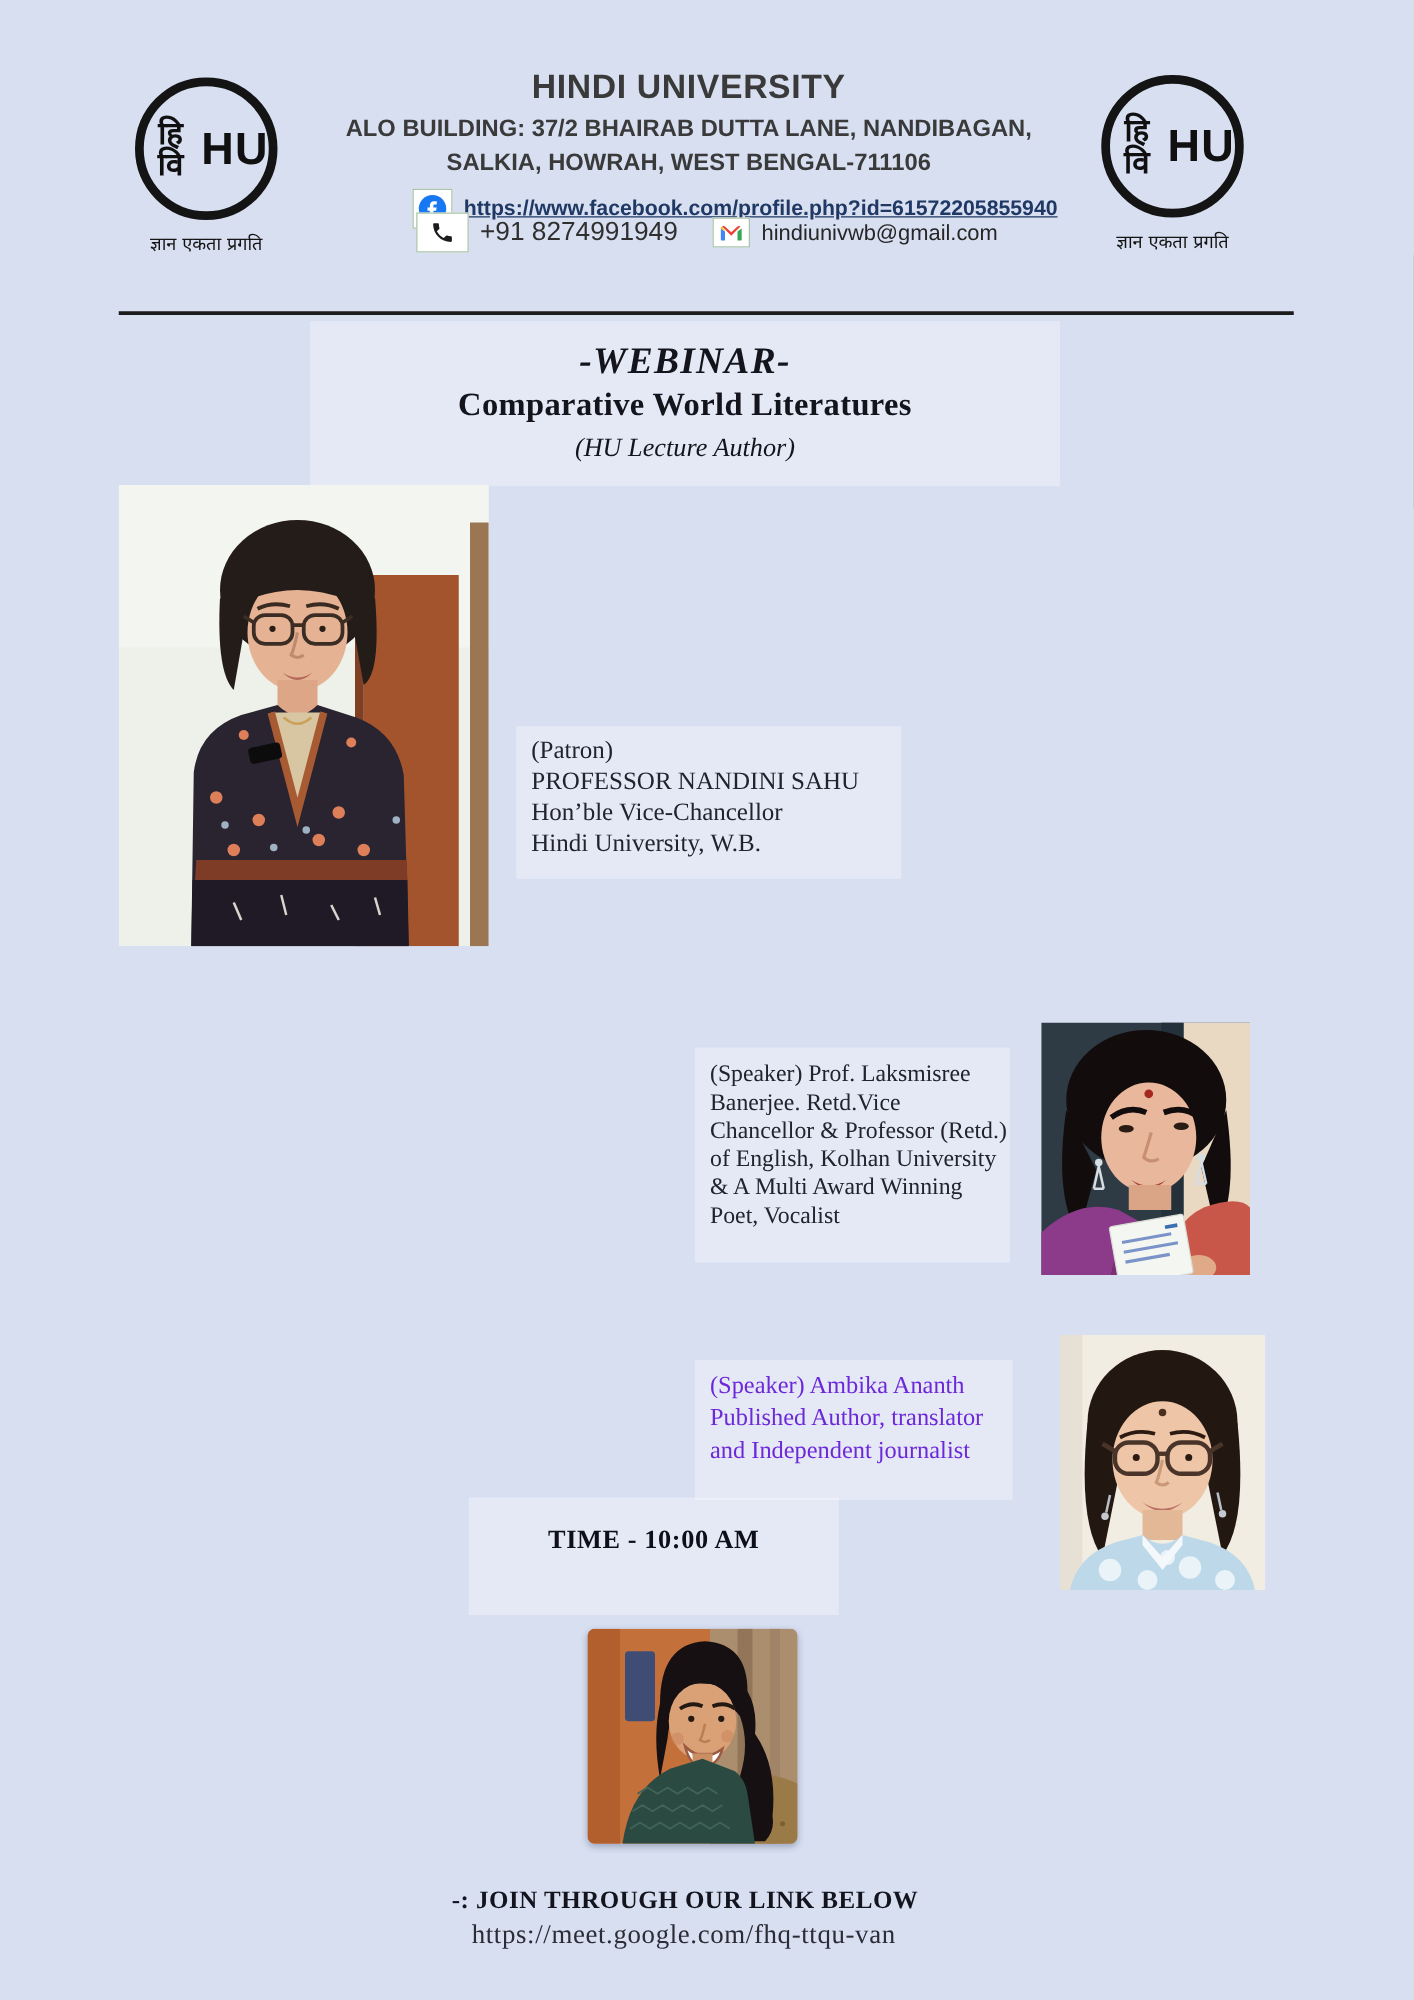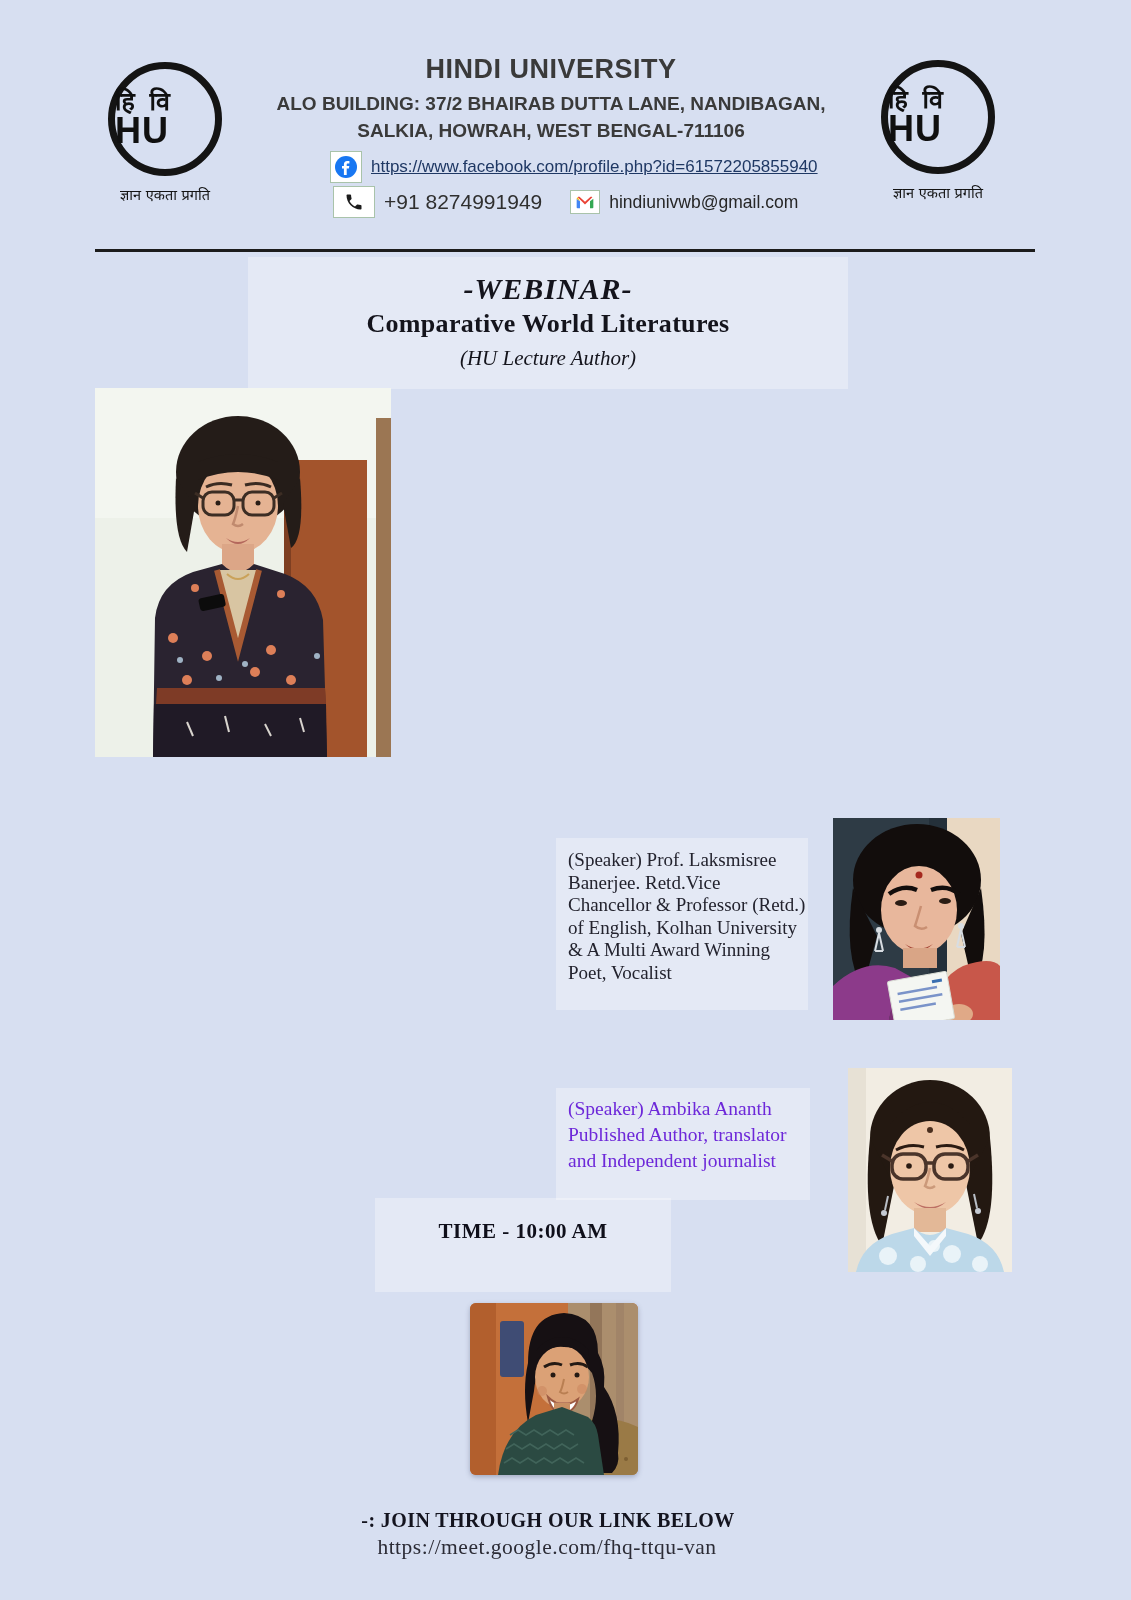--- a/index.html
+++ b/index.html
@@ -12,34 +12,34 @@
     background:var(--c-bg);overflow:hidden;
     font-family:"Liberation Sans",sans-serif;color:var(--c-ink);
   }
   .serif{font-family:"Liberation Serif",serif;}
   
   .logo{position:absolute;width:140px;text-align:center;}
   .logo-left{left:95px;top:62px;}
   .logo-right{left:868px;top:60px;}
   .logo-circle{
     width:100px;height:100px;border:7px solid #141414;border-radius:50%;
-    margin:0 auto;display:flex;flex-direction:column;align-items:flex-start;justify-content:center;
+    margin:0 auto;display:flex;flex-direction:row;align-items:center;justify-content:center;
     line-height:1;color:#101010;
   }
   .logo-dev{font-family:"DejaVu Sans",sans-serif;font-size:25px;font-weight:bold;letter-spacing:3px;}
   .logo-hu{font-size:36px;font-weight:800;letter-spacing:1px;margin-top:-1px;font-family:"Liberation Sans",sans-serif;}
   .logo-tagline{margin-top:8px;font-family:"DejaVu Sans",sans-serif;font-size:14.5px;color:#141414;white-space:nowrap;}
   .header-center{position:absolute;left:266px;top:54px;width:570px;text-align:center;color:#3a3a3a;}
   .univ-name{font-size:27px;font-weight:bold;letter-spacing:.5px;}
   .addr{font-size:19px;font-weight:600;line-height:27px;margin-top:5px;}
   .fb-row{position:absolute;left:330px;top:151px;display:flex;align-items:center;gap:9px;}
   .icon-box{background:#fff;border:1px solid #a9c3aa;display:flex;align-items:center;justify-content:center;}
   .fb-box{width:30px;height:30px;}
-  .fb-link{font-size:17px;font-weight:400;color:var(--c-link);text-decoration:underline;cursor:pointer;}
-  .contact-row{position:absolute;left:333px;top:186px;display:flex;align-items:center;}
+  .fb-link{font-size:17px;font-weight:700;color:var(--c-link);text-decoration:underline;cursor:pointer;}
+  .contact-row{position:absolute;left:333px;top:170px;display:flex;align-items:center;}
   .phone-box{width:40px;height:30px;}
   .phone-num{font-size:21px;color:#2f2f2f;margin-left:9px;}
   .gmail-box{width:28px;height:22px;margin-left:28px;}
   .email{font-size:17.5px;color:#262626;margin-left:9px;}
   .divider{position:absolute;left:95px;top:249px;width:940px;height:3px;background:var(--c-line);}
   
   .title-block{
     position:absolute;left:248px;top:257px;width:600px;height:132px;
     background:var(--c-panel);text-align:center;color:#14141c;
   }
@@ -202,20 +202,26 @@
     <path d="M62 300 L230 300 L231 316 L61 316 Z" fill="#7e3b26"></path>
     <path d="M59 316 L231 316 L232 369 L58 369 Z" fill="#201a26"></path>
     <g stroke="#d8d4ce" stroke-width="2">
       <path d="M92 334 l6 14"></path>
         <path d="M130 328 l4 16"></path>
         <path d="M170 336 l6 12"></path>
         <path d="M205 330 l4 14"></path>
     </g>
   </svg>
 
+  <div class="patron-text serif">
+    <span>(Patron)</span>
+    <span>PROFESSOR NANDINI SAHU</span>
+    <span>Hon’ble Vice-Chancellor</span>
+    <span>Hindi University, W.B.</span>
+  </div>
 
   <div class="spk1-text serif">
     <span>(Speaker)</span>
     <span>Prof. Laksmisree Banerjee.</span>
     <span>Retd.Vice Chancellor &amp;</span>
     <span>Professor (Retd.) of English,</span>
     <span>Kolhan University &amp;</span>
     <span>A Multi Award Winning Poet,</span>
     <span>Vocalist</span>
   </div>

